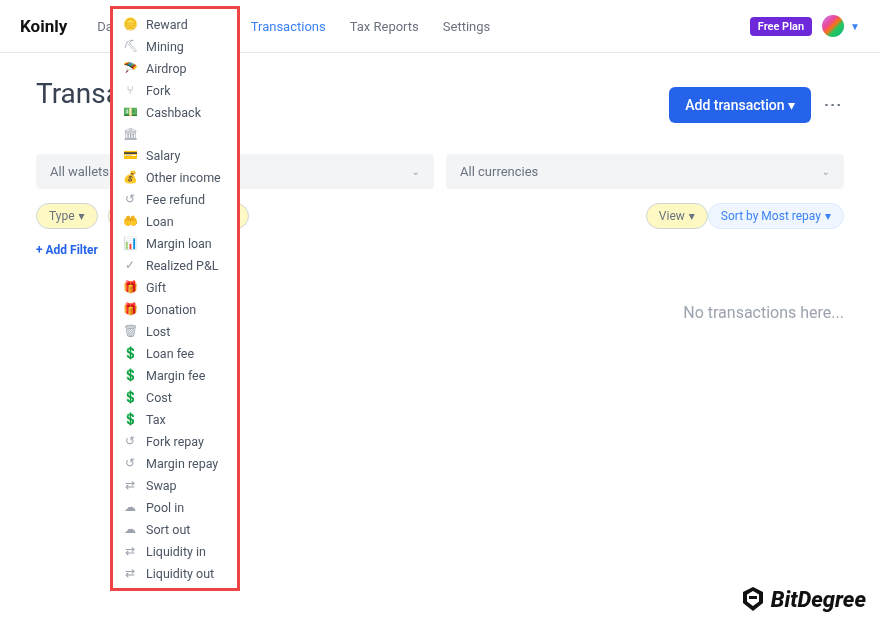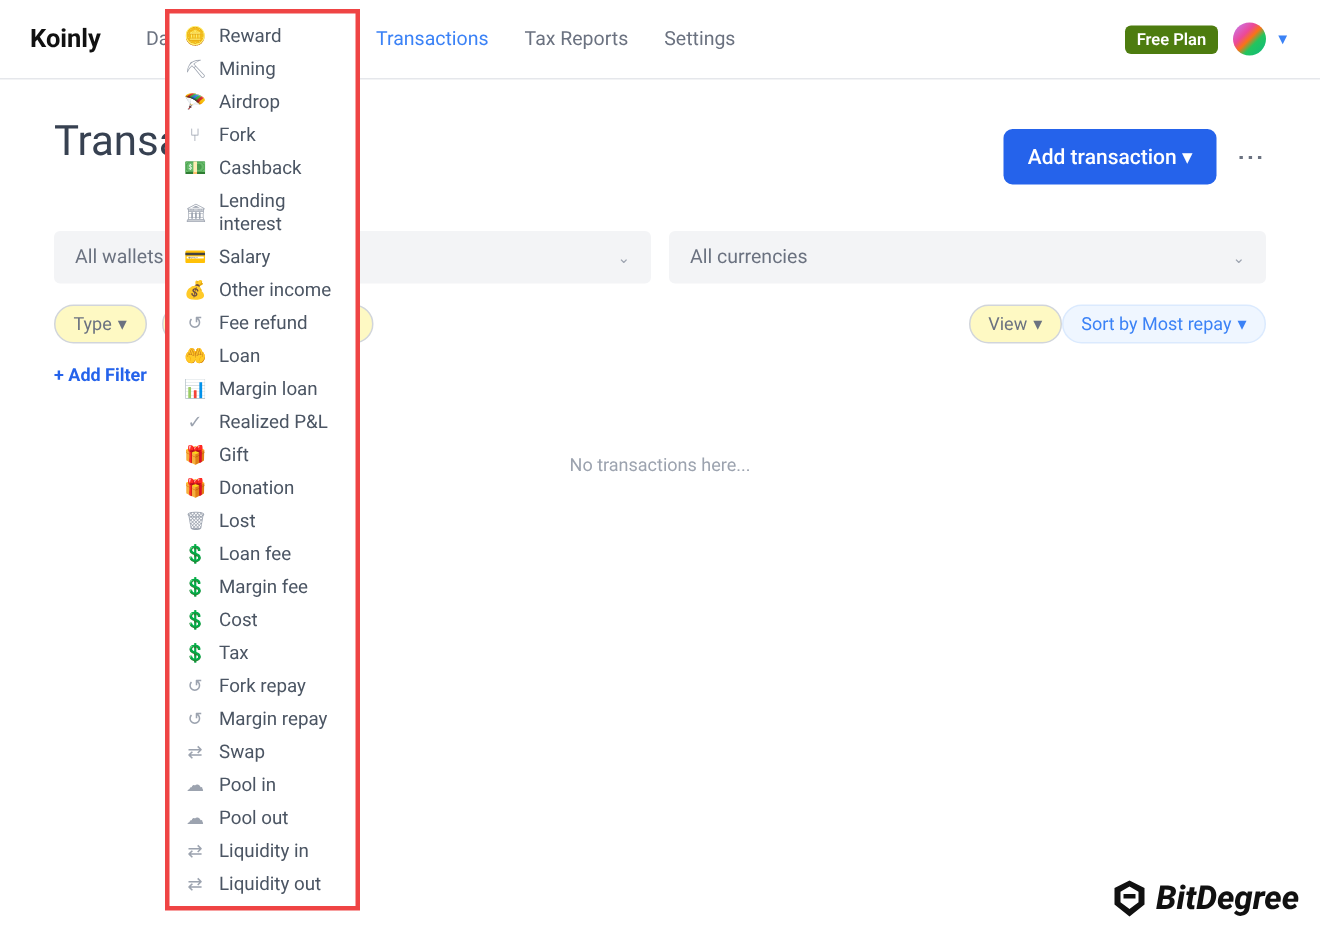--- a/index.html
+++ b/index.html
@@ -2,36 +2,36 @@
 <html><head>
 <meta charset="utf-8">
 <style>
 *{margin:0;padding:0;box-sizing:border-box;font-family:-apple-system,BlinkMacSystemFont,"Segoe UI",Roboto,sans-serif}
 body{width:880px;height:622px;background:#fff;position:relative;overflow:hidden}
 .topbar{height:53px;display:flex;align-items:center;padding:0 20px;border-bottom:1px solid #e5e7eb}
 .logo{font-weight:700;font-size:17px;color:#111;margin-right:30px}
 .nav{display:flex;gap:24px;flex:1}
 .nav-item{font-size:13px;color:#6b7280;cursor:pointer}
 .nav-item.active{color:#3b82f6}
-.plan-badge{background:#4d7c0f;color:#fff;font-size:11px;padding:3px 8px;border-radius:4px;font-weight:600}
+.plan-badge{background:#6d28d9;color:#fff;font-size:11px;padding:3px 8px;border-radius:4px;font-weight:600}
 .avatar{width:22px;height:22px;border-radius:50%;margin-left:10px;background:linear-gradient(135deg,#c084fc 0%,#ec4899 35%,#f97316 50%,#22c55e 65%,#10b981 100%)}
 .chev-down{color:#3b82f6;margin-left:6px;font-size:10px}
 .content{padding:24px 36px;position:relative}
 .page-title{font-size:28px;color:#374151;font-weight:400;margin-bottom:22px}
 .header-row{display:flex;align-items:center;margin-bottom:22px}
 .add-btn{margin-left:auto;background:#2563eb;color:#fff;border:none;padding:10px 16px;border-radius:6px;font-size:14px;font-weight:500;cursor:pointer}
 .menu-dots{margin-left:12px;color:#6b7280;font-size:18px;cursor:pointer;letter-spacing:-1px;writing-mode:vertical-lr}
 .filters-row{display:flex;gap:12px;margin-bottom:14px}
 .filter-select{flex:1;background:#f3f4f6;border:none;padding:10px 14px;border-radius:4px;font-size:13px;color:#6b7280;display:flex;justify-content:space-between;align-items:center;cursor:pointer}
 .pill-row{display:flex;gap:10px;align-items:center;margin-bottom:14px}
 .pill{border:1px solid #d1d5db;padding:5px 12px;border-radius:14px;font-size:12px;color:#6b7280;cursor:pointer;background:#fef9c3;display:flex;align-items:center;gap:4px}
 .pill-right{margin-left:auto;display:flex;}
 .pill.sort{background:#eff6ff;border-color:#dbeafe;color:#3b82f6}
 .add-filter{color:#2563eb;font-size:12px;font-weight:700;cursor:pointer}
-.empty-msg{text-align:center;color:#9ca3af;font-size:12px;margin-top:46px}
+.empty-msg{text-align:right;color:#9ca3af;font-size:16px;margin-top:46px}
 .dropdown{position:absolute;top:6px;left:110px;width:130px;background:#fff;border:3px solid #ef4444;z-index:10;padding:4px 0}
 .dd-item{display:flex;align-items:center;padding:3.5px 10px;font-size:12.5px;color:#4b5563;cursor:pointer;gap:9px}
 .dd-icon{width:14px;color:#9ca3af;font-size:12px;text-align:center;flex-shrink:0}
 .watermark{position:absolute;bottom:10px;right:14px;display:flex;align-items:flex-end;gap:6px;color:#111;font-weight:800;font-size:22px;font-style:italic}
 .wm-icon{width:24px;height:26px}
 </style>
 </head>
 <body>
 
 <div class="topbar">
@@ -100,21 +100,20 @@
     <div class="dd-item">
       <span class="dd-icon">⑂</span>
       <span>Fork</span>
     </div>
     <div class="dd-item">
       <span class="dd-icon">💵</span>
       <span>Cashback</span>
     </div>
     <div class="dd-item">
       <span class="dd-icon">🏛</span>
-      <span>Lending interest</span>
     </div>
     <div class="dd-item">
       <span class="dd-icon">💳</span>
       <span>Salary</span>
     </div>
     <div class="dd-item">
       <span class="dd-icon">💰</span>
       <span>Other income</span>
     </div>
     <div class="dd-item">
@@ -172,21 +171,21 @@
     <div class="dd-item">
       <span class="dd-icon">⇄</span>
       <span>Swap</span>
     </div>
     <div class="dd-item">
       <span class="dd-icon">☁</span>
       <span>Pool in</span>
     </div>
     <div class="dd-item">
       <span class="dd-icon">☁</span>
-      <span>Pool out</span>
+      <span>Sort out</span>
     </div>
     <div class="dd-item">
       <span class="dd-icon">⇄</span>
       <span>Liquidity in</span>
     </div>
     <div class="dd-item">
       <span class="dd-icon">⇄</span>
       <span>Liquidity out</span>
     </div>
   </div>

